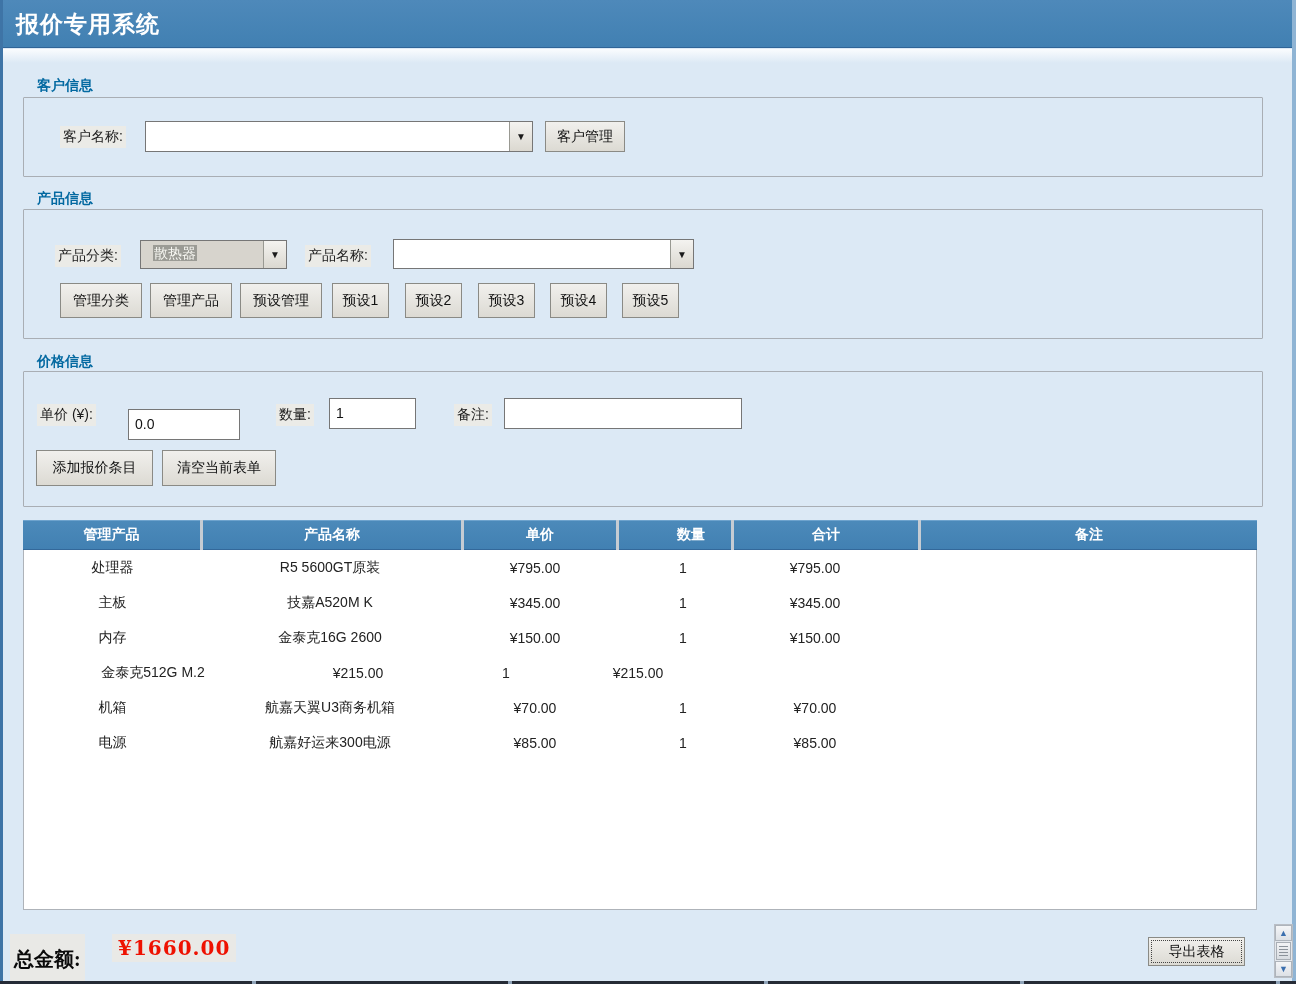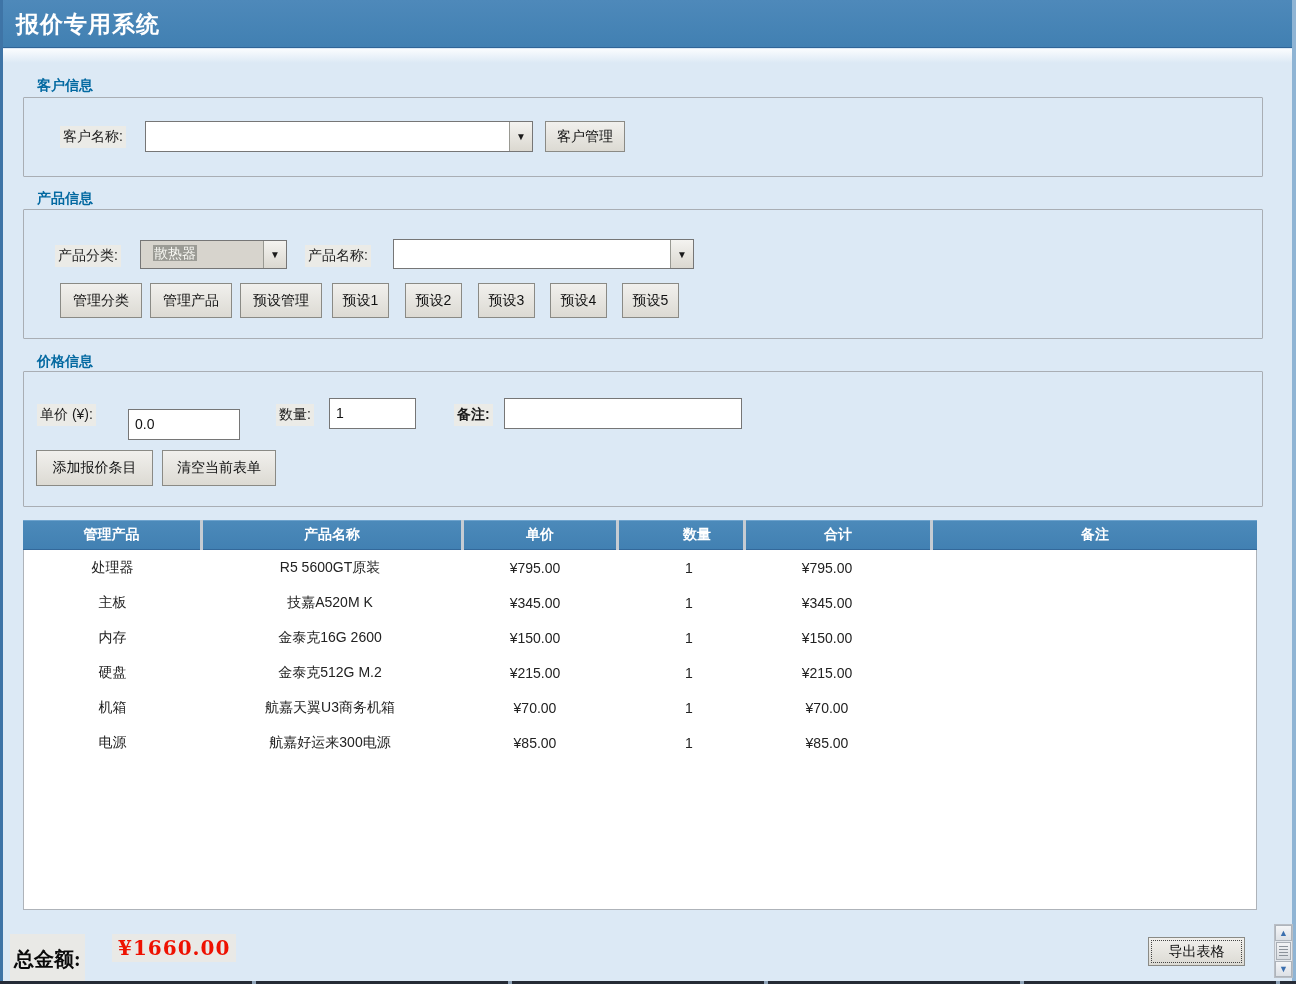--- a/index.html
+++ b/index.html
@@ -61,21 +61,21 @@
   .th {
     background:linear-gradient(180deg,#4c8aba,#4180b2);
     box-shadow:inset 0 1px 0 #6ea3cd, inset 0 -1px 0 #33689a;
     color:#fff; font-size:14px; font-weight:bold;
     display:flex; align-items:center; justify-content:center;
   }
   .tbody-box { background:#ffffff; border:1px solid #aeb3b9; border-top:none; height:360px; overflow:hidden; }
   .tr { display:flex; height:35px; }
   .td { font-size:14px; color:#222; display:flex; align-items:center; justify-content:center; overflow:hidden; }
 
-  .c0{width:177px;} .c1{width:258px;} .c2{width:152px;} .c3{width:124px;padding-left:32px;} .c4{width:184px;} .c5{width:328px;}
+  .c0{width:177px;} .c1{width:258px;} .c2{width:152px;} .c3{width:112px;padding-left:32px;} .c4{width:184px;} .c5{width:328px;}
 
   .total-label {
     position:absolute; left:10px; top:934px; font-size:20px; font-weight:bold;
     color:#0a0a0a; background:#e9e9e6; padding:12px 4px;
     font-family:"Liberation Serif", serif;
   }
   .total-value {
     position:absolute; left:112px; top:934px; font-size:20px; font-weight:bold;
     color:#ee1100; background:#e9e9e6; padding:2px 6px;
     font-family:"DejaVu Serif", serif; letter-spacing:1px;
@@ -146,21 +146,21 @@
   <div class="section-title" style="left:37px; top:353px;">价格信息</div>
   <div class="groupbox" style="left:23px; top:371px; width:1240px; height:136px;"></div>
   <span class="lbl" style="left:37px; top:404px;">单价 (¥):</span>
   <div class="tbox" style="left:128px; top:398px; width:112px; height:31px;margin-top:11px;">
       <div class="tbox-val">0.0</div>
     </div>
   <span class="lbl" style="left:276px; top:404px;">数量:</span>
   <div class="tbox" style="left:329px; top:398px; width:87px; height:31px;">
       <div class="tbox-val">1</div>
     </div>
-  <span class="lbl" style="left:454px; top:404px;font-weight:bold;">备注:</span>
+  <span class="lbl" style="left:454px; top:404px;">备注:</span>
   <div class="tbox" style="left:504px; top:398px; width:238px; height:31px;">
       <div class="tbox-val"></div>
     </div>
   <div class="btn" style="left:36px;  top:450px; width:117px; height:36px;">添加报价条目</div>
   <div class="btn" style="left:162px; top:450px; width:114px; height:36px;">清空当前表单</div>
 
   <div class="quote-table">
     <div class="thead-row">
       <div class="th c0">管理产品</div>
       <div class="th c1">产品名称</div>
@@ -191,21 +191,20 @@
     <div class="tr">
       <div class="td c0">内存</div>
       <div class="td c1">金泰克16G 2600</div>
       <div class="td c2">¥150.00</div>
       <div class="td c3">1</div>
       <div class="td c4">¥150.00</div>
       <div class="td c5" style="flex:1;"></div>
     </div>
 
     <div class="tr">
-      <div class="td c0">硬盘</div>
       <div class="td c1">金泰克512G M.2</div>
       <div class="td c2">¥215.00</div>
       <div class="td c3">1</div>
       <div class="td c4">¥215.00</div>
       <div class="td c5" style="flex:1;"></div>
     </div>
 
     <div class="tr">
       <div class="td c0">机箱</div>
       <div class="td c1">航嘉天翼U3商务机箱</div>

